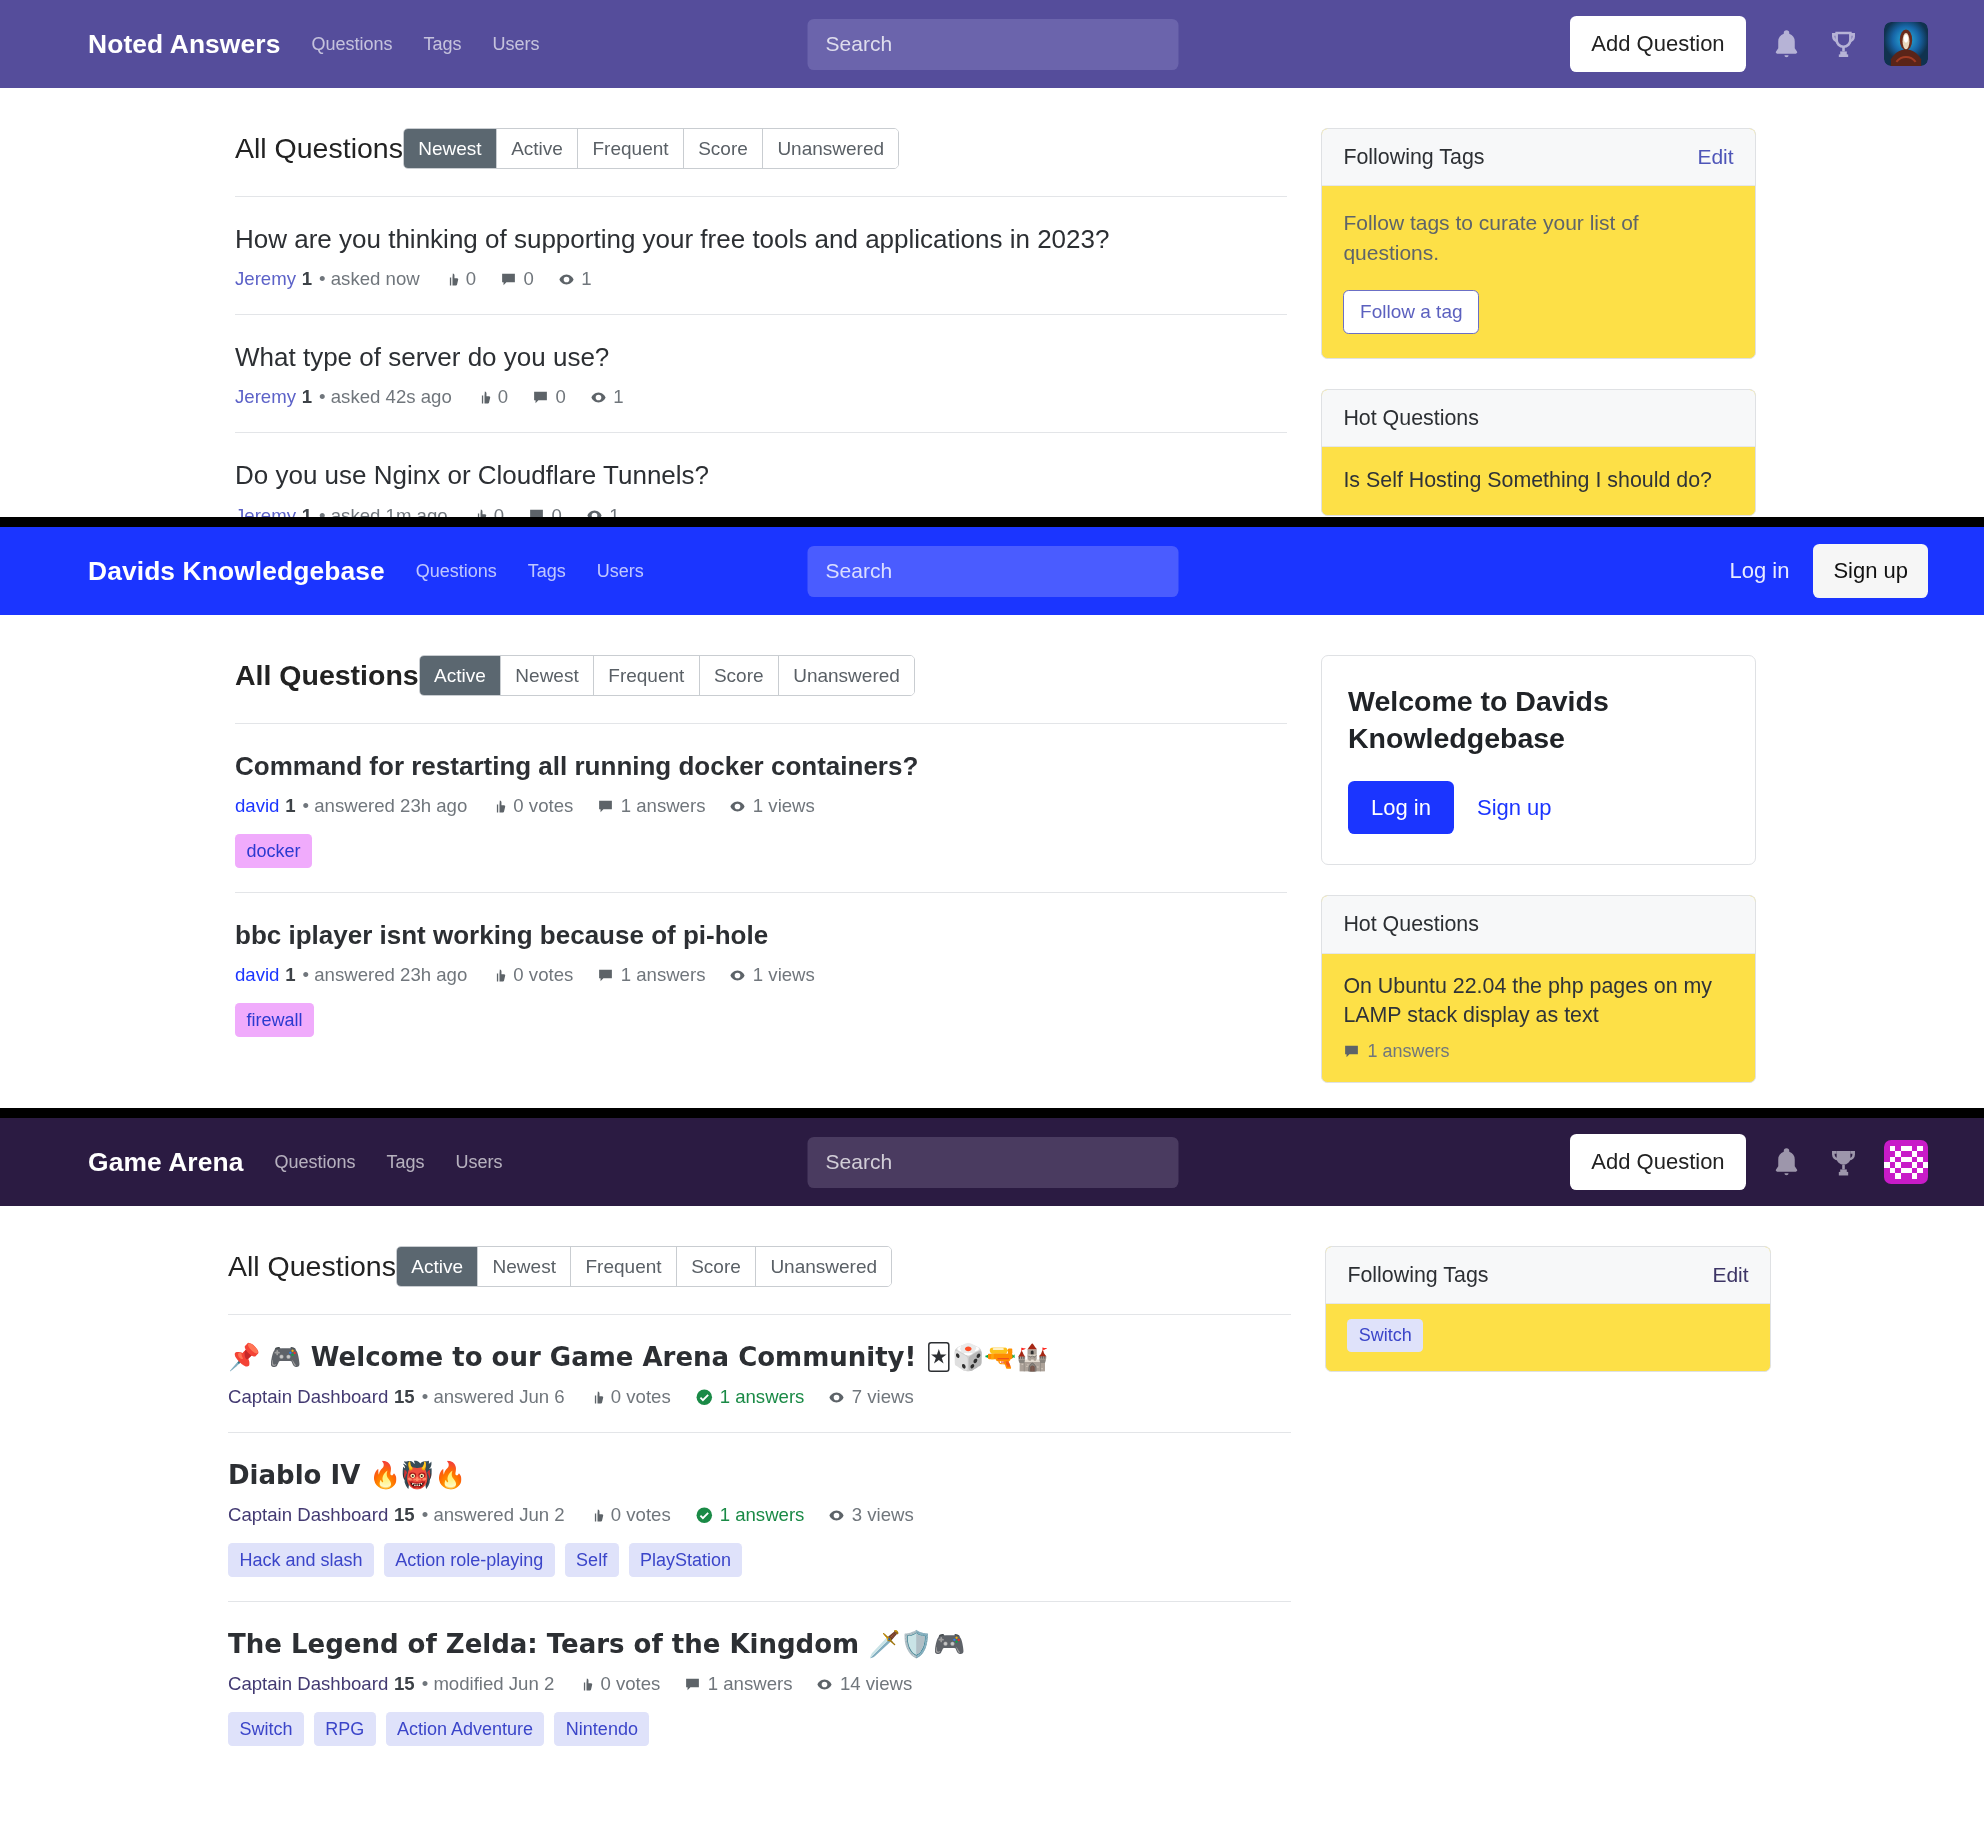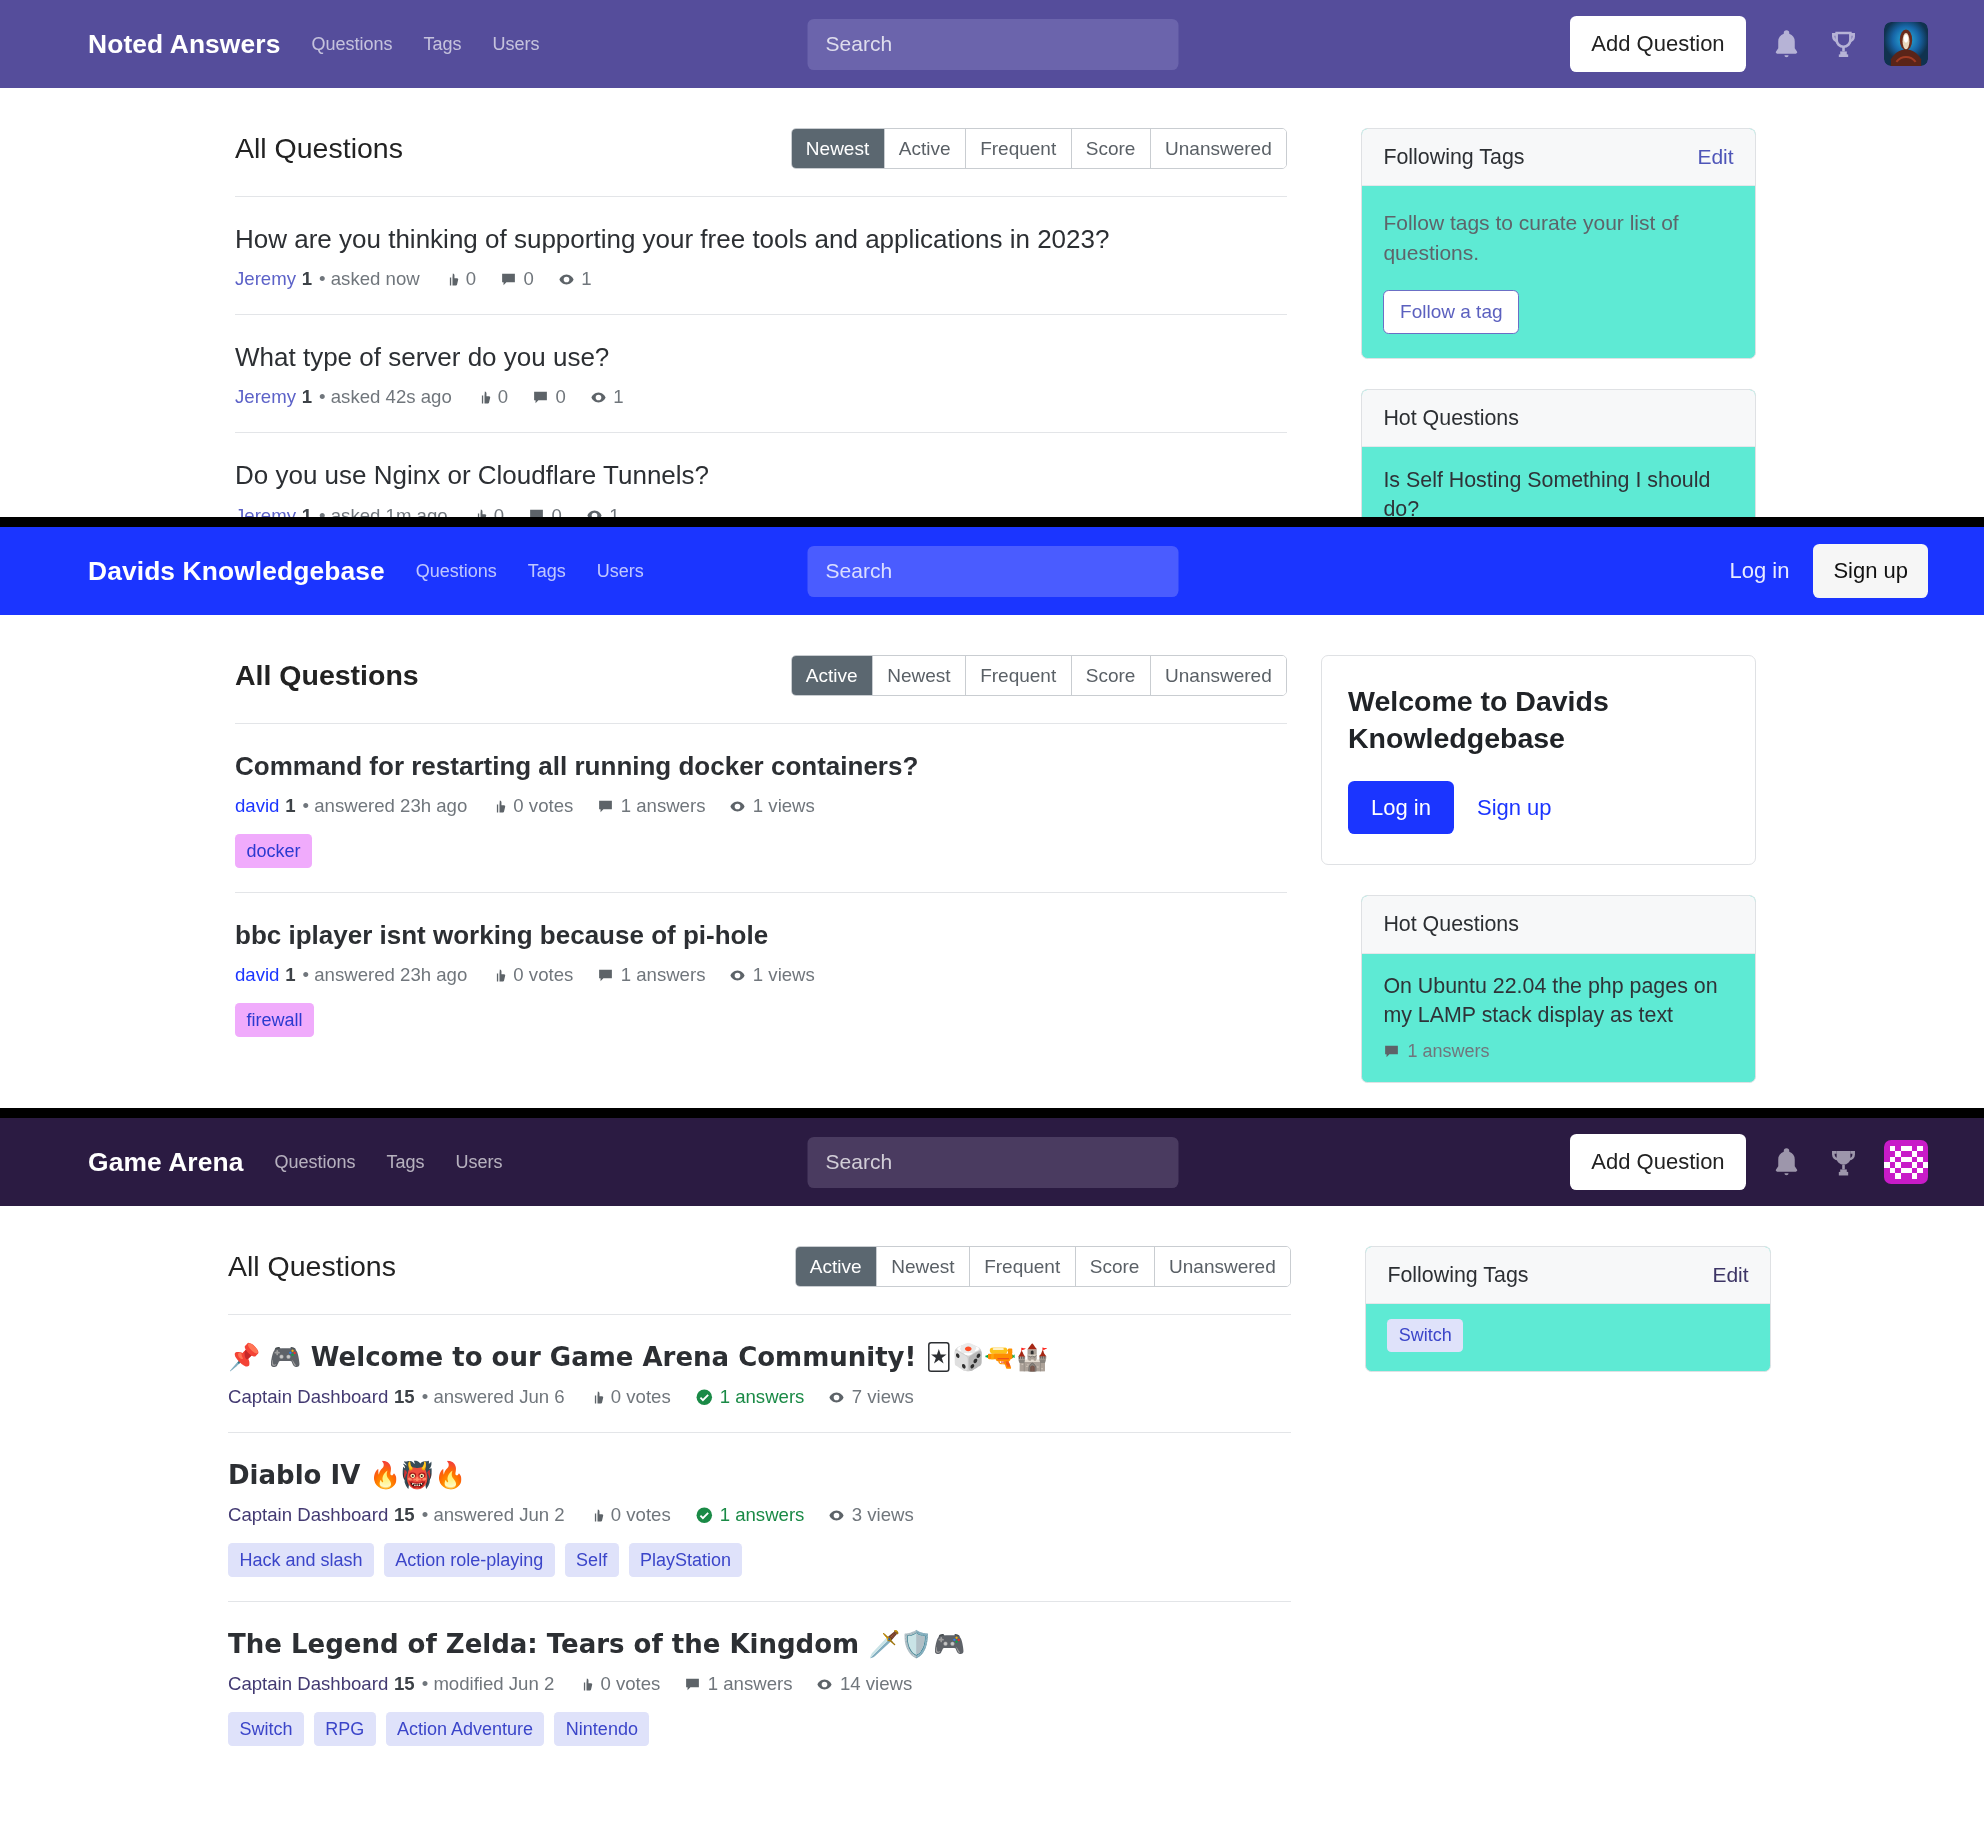--- a/index.html
+++ b/index.html
@@ -96,21 +96,21 @@
     display: flex;
     padding: 40px 57px 0 235px;
     gap: 34px;
   }
   .main-col { width: 1052px; flex: none; }
   .side-col { width: 435px; flex: none; }
 
   .q-head {
     display: flex;
     align-items: center;
-    justify-content: space-between;
+    justify-content: flex-start;
     padding-bottom: 27px;
   }
   .q-title { font-size: 28.5px; color: #222; font-weight: 400; }
   .tabs {
     display: flex;
     border: 0.7px solid #c9cdd1;
     border-radius: 5px;
     overflow: hidden;
     height: 41px;
   }
@@ -166,22 +166,21 @@
     white-space: nowrap;
   }
   .q-tag.indigo { background: #dfe2fa; color: #3b45c9; }
 
   
   .card {
     border: 0.7px solid #dfe1e4;
     border-radius: 6.4px;
     margin-bottom: 30px;
     overflow: hidden;
-    background: #5eead4;
-    margin-left: 40px;
+    background: #fde047;
   }
   .card-head {
     background: #f7f8f9;
     border-bottom: 0.7px solid #e5e7ea;
     padding: 15.7px 21.4px;
     display: flex;
     align-items: center;
     justify-content: space-between;
   }
   .card-head-title { font-size: 21.4px; color: #2c2f33; }

